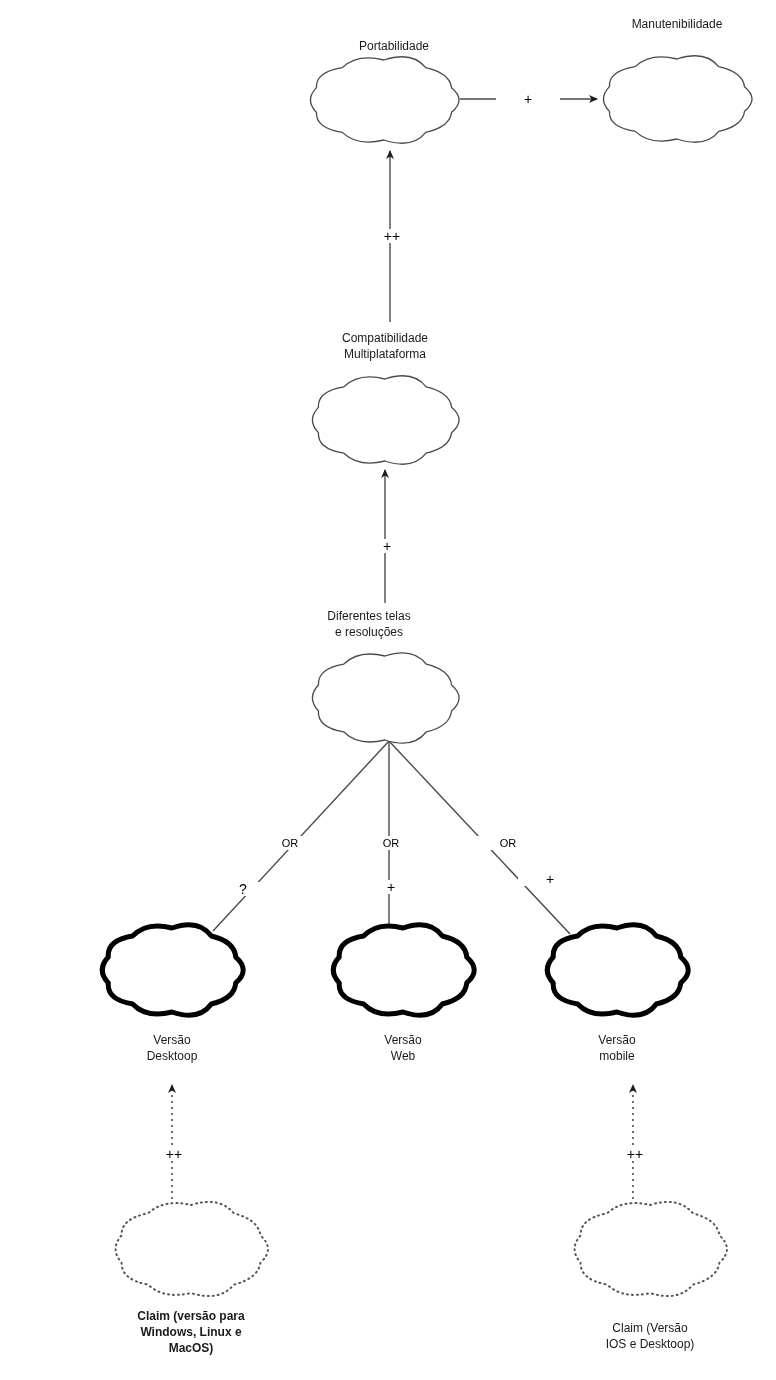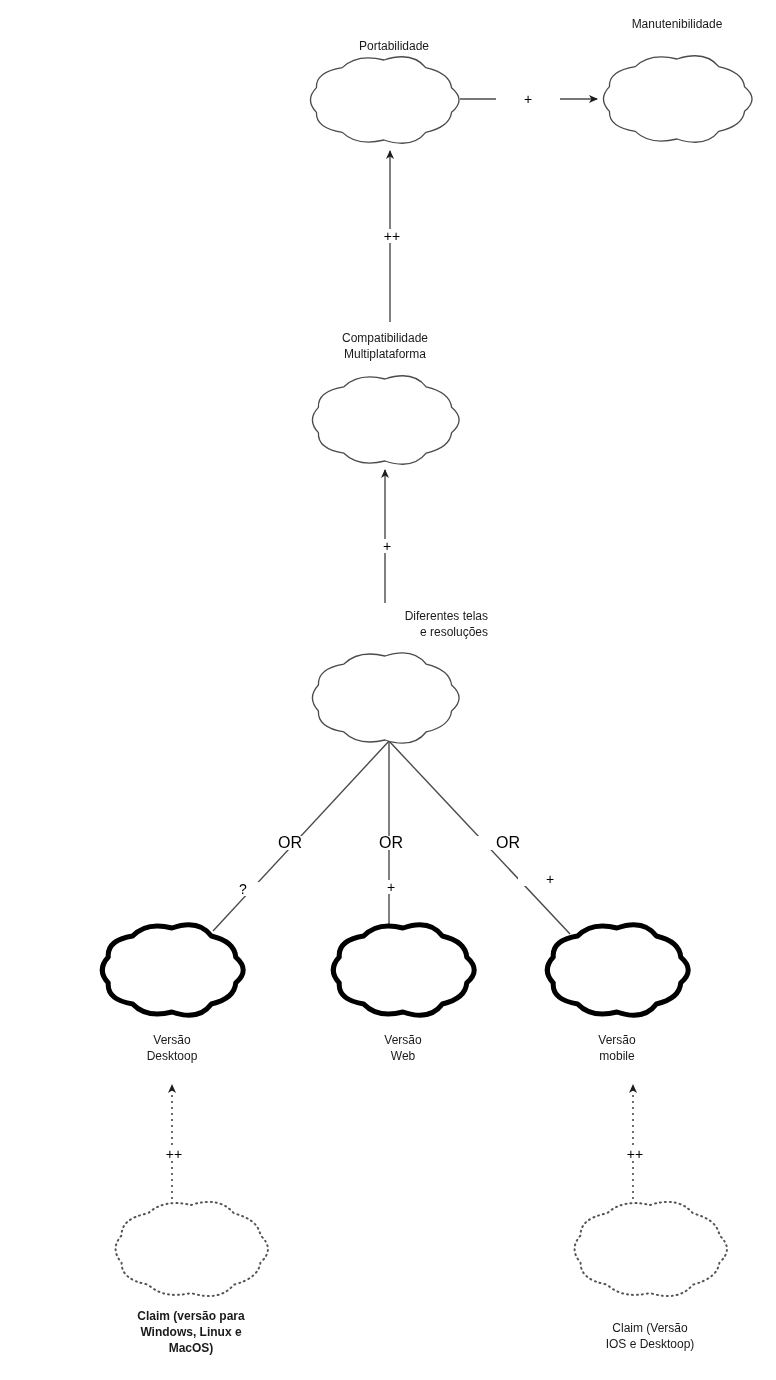--- a/index.html
+++ b/index.html
@@ -28,21 +28,21 @@
     font-size: 12px;
     color: #1a1a1a;
     text-align: center;
     line-height: 16px;
     white-space: pre-line;
     user-select: none;
   }
   .edge-label {
     position: absolute;
     font-family: "Liberation Sans", sans-serif;
-    font-size: 16px;
+    font-size: 11px;
     color: #000000;
     text-align: center;
     line-height: 14px;
     background: #ffffff;
     padding: 0 2px;
     user-select: none;
   }
   .edge-label.sign {
     font-size: 14px;
   }
@@ -79,21 +79,21 @@
         <path d="M 191.00 1205.00 Q 219.57 1196.00 233.91 1213.40 Q 258.16 1219.59 260.43 1235.40 Q 275.43 1249.00 260.43 1262.60 Q 258.16 1278.41 233.91 1284.60 Q 219.57 1302.00 191.00 1293.00 Q 163.85 1299.36 148.09 1284.60 Q 121.09 1279.61 121.57 1262.60 Q 109.57 1249.00 121.57 1235.40 Q 121.09 1218.39 148.09 1213.40 Q 163.85 1198.64 191.00 1205.00 Z" fill="#ffffff" stroke="#555555" stroke-width="2" stroke-dasharray="1,4" stroke-linecap="round" stroke-linejoin="round"></path>
         <path d="M 650.00 1205.00 Q 678.57 1196.00 692.91 1213.40 Q 717.16 1219.59 719.43 1235.40 Q 734.43 1249.00 719.43 1262.60 Q 717.16 1278.41 692.91 1284.60 Q 678.57 1302.00 650.00 1293.00 Q 622.85 1299.36 607.09 1284.60 Q 580.09 1279.61 580.57 1262.60 Q 568.57 1249.00 580.57 1235.40 Q 580.09 1218.39 607.09 1213.40 Q 622.85 1198.64 650.00 1205.00 Z" fill="#ffffff" stroke="#555555" stroke-width="2" stroke-dasharray="1,4" stroke-linecap="round" stroke-linejoin="round"></path>
       </g>
   </svg>
 
   <div id="labels-layer">
       <div class="node-label" style="left: 284px; top: 38px; width: 220px;">Portabilidade</div>
       <div class="node-label" style="left: 567px; top: 16px; width: 220px;">Manutenibilidade</div>
       <div class="node-label" style="left: 275px; top: 330px; width: 220px;">Compatibilidade
 Multiplataforma</div>
-      <div class="node-label" style="left: 268px; top: 608px; width: 220px; text-align: right;">Diferentes telas
+      <div class="node-label" style="left: 259px; top: 608px; width: 220px;">Diferentes telas
 e resoluções</div>
       <div class="node-label" style="left: 62px; top: 1032px; width: 220px;">Versão
 Desktoop</div>
       <div class="node-label" style="left: 293px; top: 1032px; width: 220px;">Versão
 Web</div>
       <div class="node-label" style="left: 507px; top: 1032px; width: 220px;">Versão
 mobile</div>
       <div class="node-label" style="left: 81px; top: 1308px; width: 220px; font-weight: bold;">Claim (versão para
 Windows, Linux e
 MacOS)</div>

